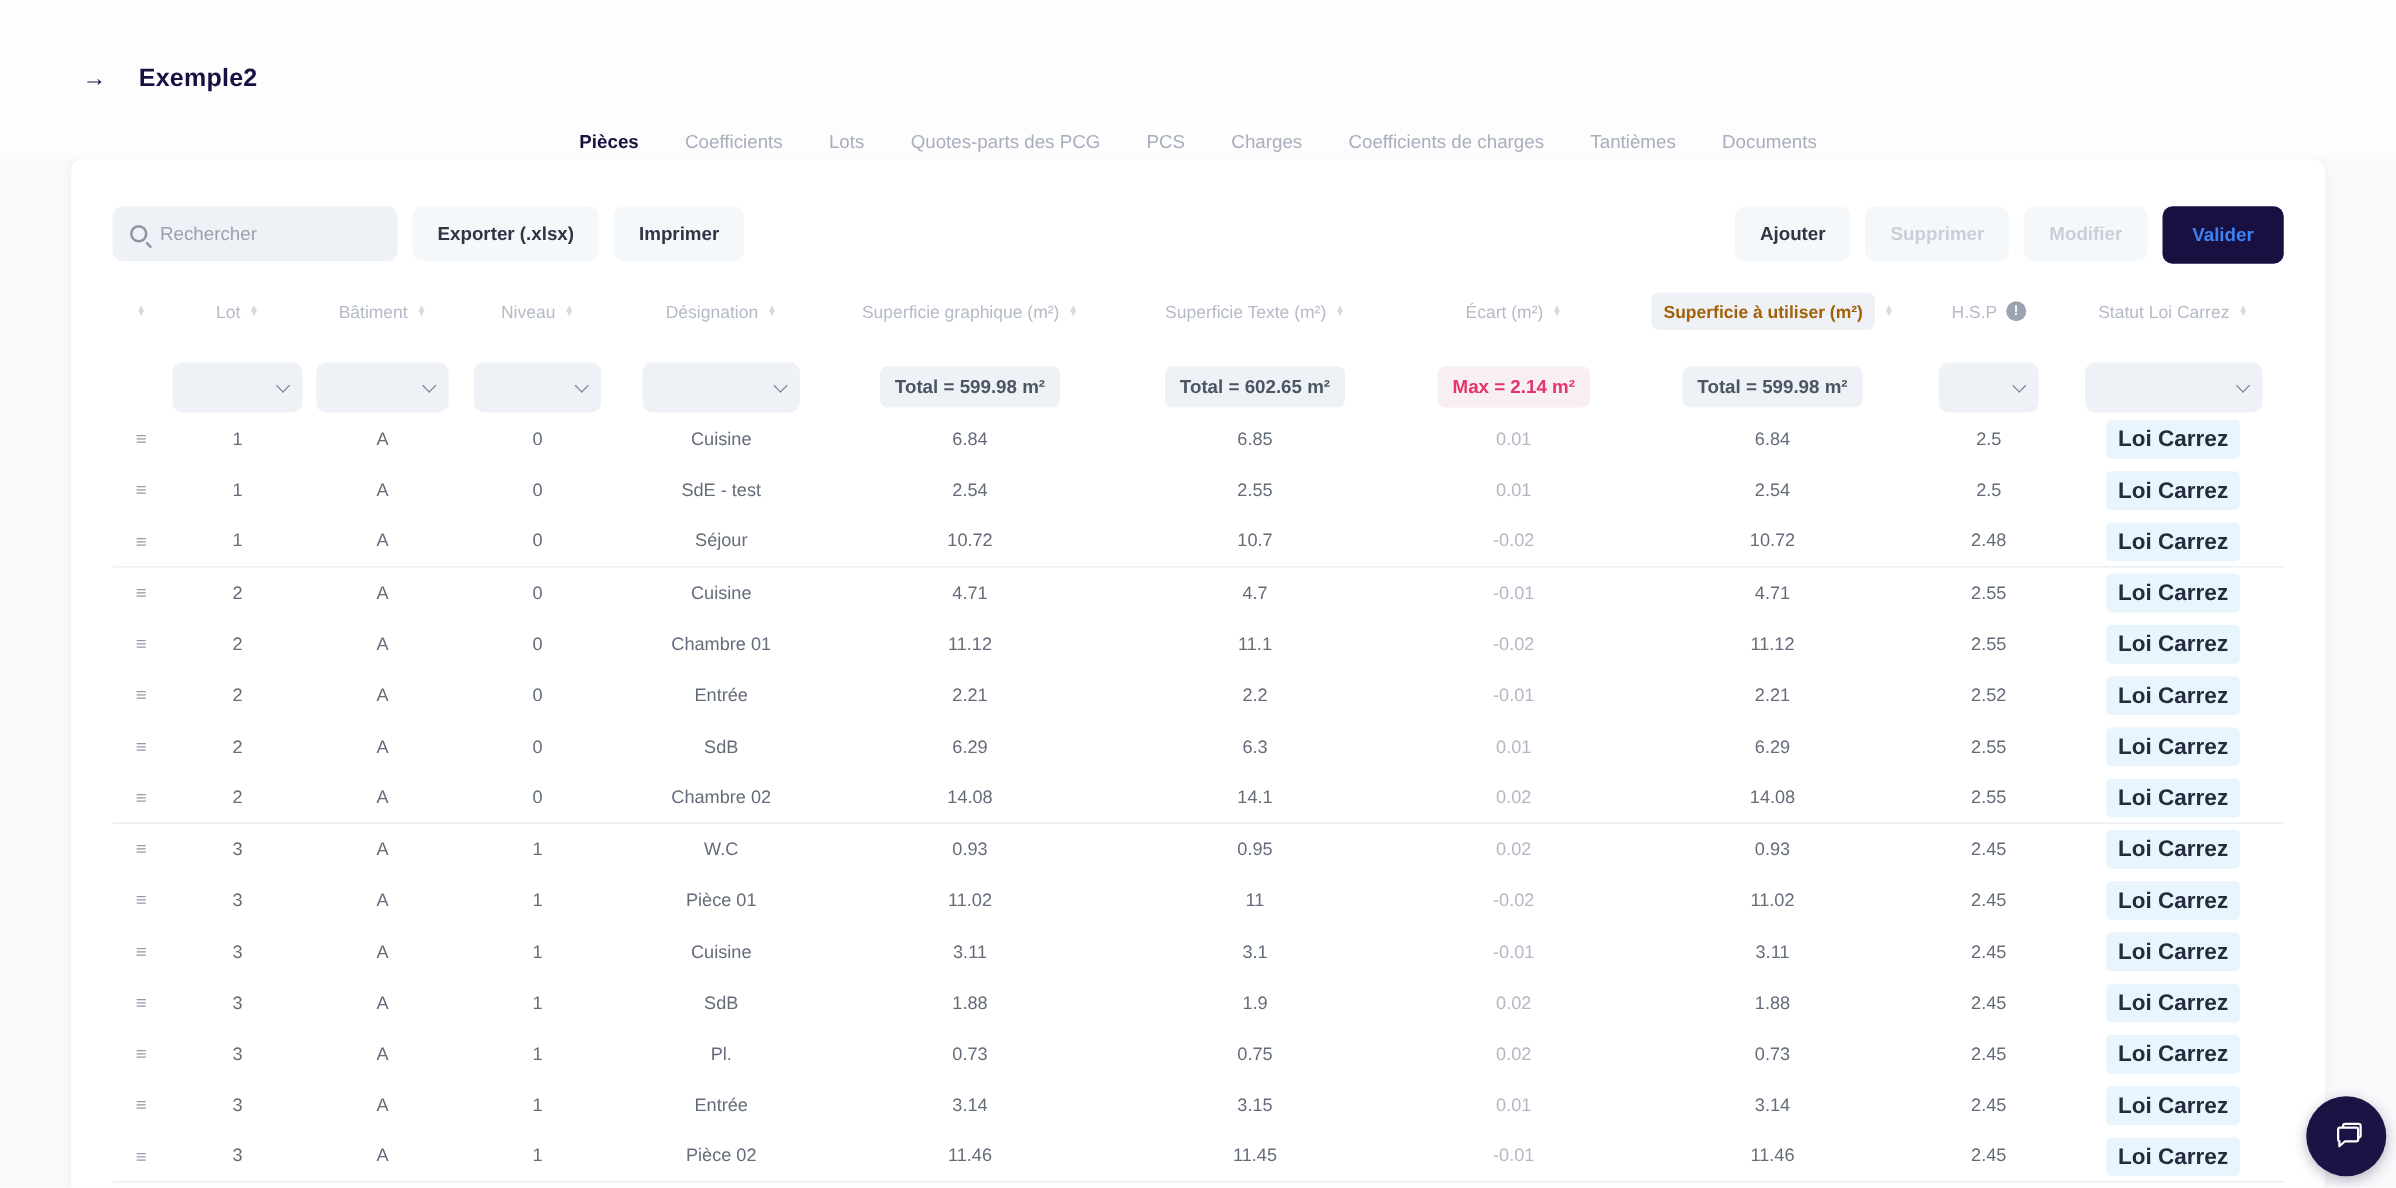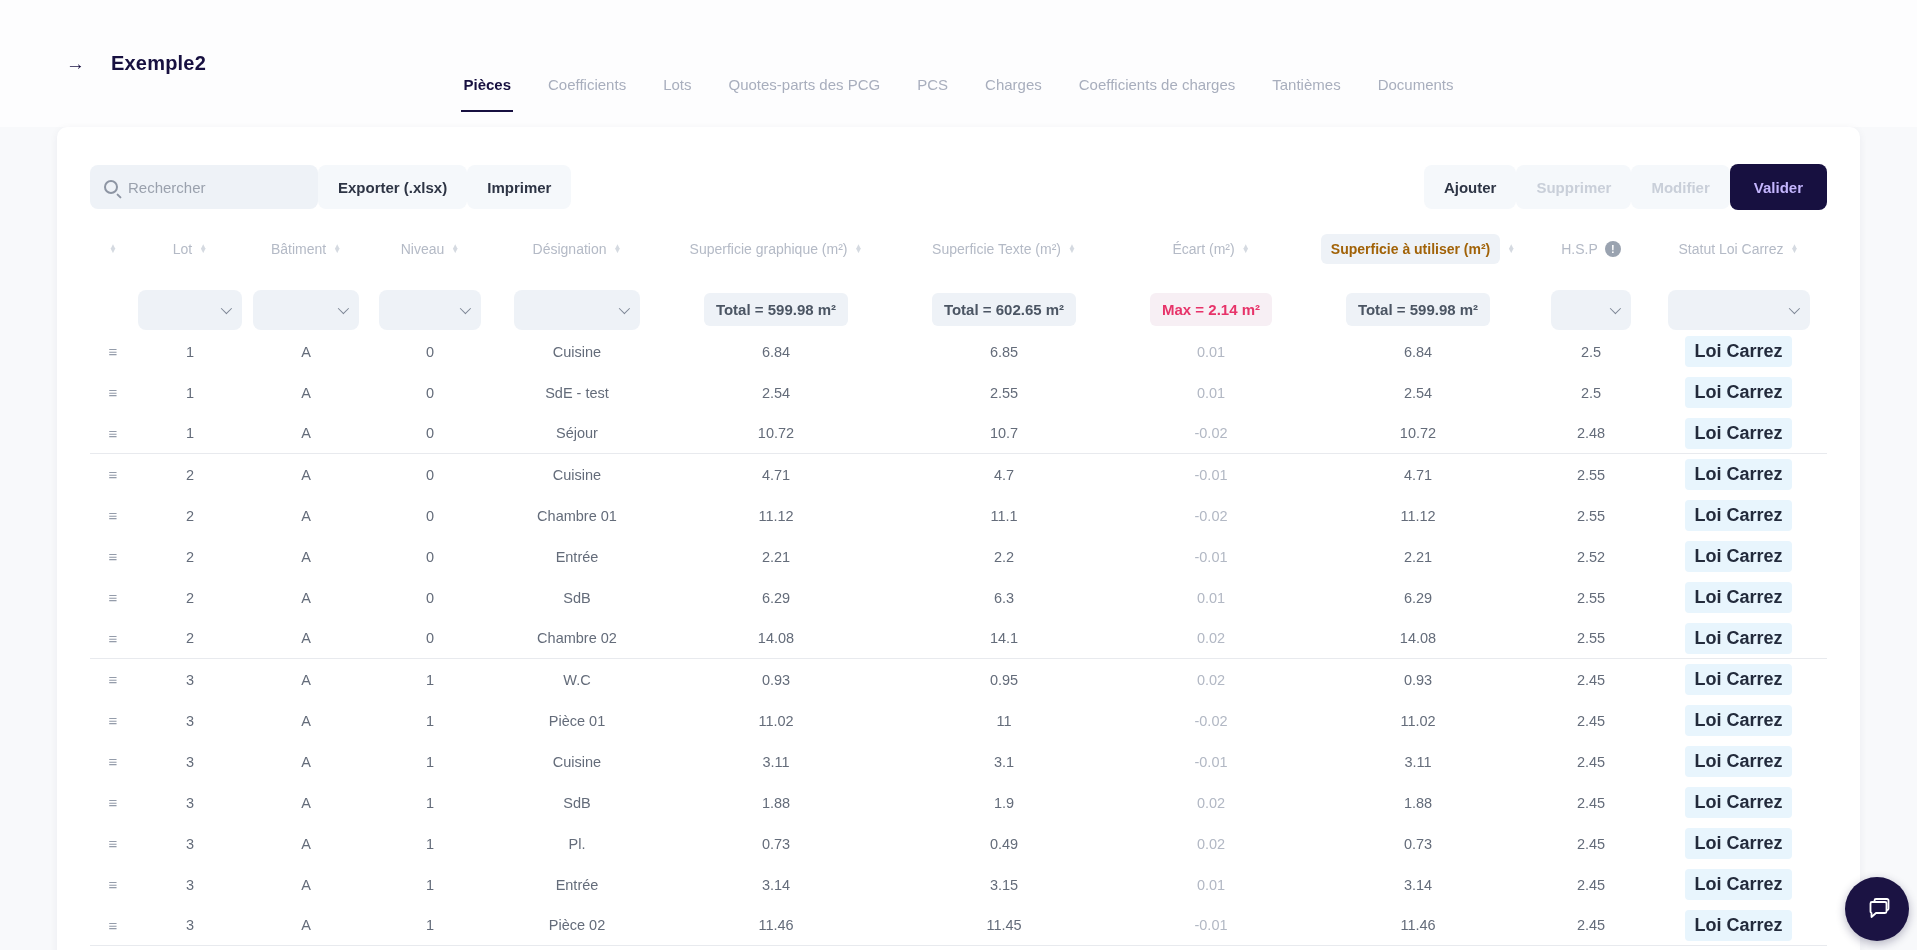--- a/index.html
+++ b/index.html
@@ -9,43 +9,43 @@
   }
   *{margin:0;padding:0;box-sizing:border-box;}
   html,body{width:1917px;height:950px;overflow:hidden;}
   body{font-family:"Liberation Sans","DejaVu Sans",sans-serif;background:var(--pagebg);position:relative;}
 
   
   .page-head{position:absolute;top:0;left:0;width:100%;height:127px;background:#fdfdfe;}
   .title-wrap{position:absolute;top:52px;left:66px;display:flex;align-items:center;gap:26px;}
   .back-arrow{color:var(--navy);font-size:19px;line-height:1;cursor:pointer;}
   .page-title{color:var(--navy);font-size:20px;font-weight:700;letter-spacing:.2px;}
-  .tabs{position:absolute;top:76px;left:0;width:100%;display:flex;justify-content:center;gap:33px;}
+  .tabs{position:absolute;top:105px;left:0;width:100%;display:flex;justify-content:center;gap:33px;}
   .tab{font-size:15px;color:#a8aebd;padding:0 2px 17px;cursor:pointer;white-space:nowrap;}
   .tab.active{color:var(--navy);font-weight:700;border-bottom:2px solid var(--navy);}
 
   
   .card{position:absolute;top:127px;left:57px;width:1803px;height:840px;background:#fff;
         border-radius:10px;box-shadow:0 2px 8px rgba(25,28,60,.06);padding:38px 33px 0;}
 
   
-  .toolbar{display:flex;align-items:center;gap:0;height:44px;margin-bottom:20px;}
+  .toolbar{display:flex;gap:12px;height:44px;margin-bottom:20px;}
   .search-box{display:flex;align-items:center;gap:10px;background:var(--chip);border-radius:8px;
               height:44px;width:228px;padding:0 14px;}
   .search-box input{border:none;outline:none;background:transparent;font-size:15px;color:#3c4352;width:100%;
                     font-family:"Liberation Sans","DejaVu Sans",sans-serif;}
   .search-box input::placeholder{color:#9aa1ad;}
   .mag{width:14px;height:14px;border:2px solid #8d95a3;border-radius:50%;position:relative;flex:none;}
   .mag::after{content:"";position:absolute;width:2px;height:6px;background:#8d95a3;transform:rotate(-45deg);
               left:12px;top:11px;border-radius:1px;}
   .btn{height:44px;border:none;border-radius:8px;background:var(--btn);color:#2e3545;font-size:15px;
        font-weight:600;padding:0 20px;cursor:pointer;font-family:inherit;}
   .btn:disabled{color:var(--faint);cursor:default;}
   .spacer{flex:1;}
-  .btn.primary{background:var(--navy);color:#c4b5fd;height:46px;padding:12px 24px;}
+  .btn.primary{background:var(--navy);color:#3b82f6;height:46px;padding:12px 24px;}
 
   
   .tbl{--cols:46px 108px 124px 124px 170px 228px 228px 186px 228px 118px 1fr;}
   .thead,.filters,.trow{display:grid;grid-template-columns:var(--cols);align-items:center;}
   .thead{height:40px;}
   .th{display:flex;align-items:center;justify-content:center;gap:7px;color:var(--muted);font-size:14px;white-space:nowrap;}
   .th .hl{background:var(--chip);color:#a16207;font-weight:700;padding:7px 10px;border-radius:6px;}
   .sort{display:flex;flex-direction:column;line-height:.52;font-size:8px;color:#d5dae1;cursor:pointer;}
   .info-i{width:16px;height:16px;border-radius:50%;background:#9aa3b0;color:#fff;font-size:11px;font-weight:700;
           display:flex;align-items:center;justify-content:center;cursor:pointer;}
@@ -372,21 +372,21 @@
     <div class="td"><span class="carrez-badge">Loi Carrez</span></div>
   </div>
 
   <div class="trow">
     <div class="td"><span class="drag">≡</span></div>
     <div class="td">3</div>
     <div class="td">A</div>
     <div class="td">1</div>
     <div class="td">Pl.</div>
     <div class="td">0.73</div>
-    <div class="td">0.49</div>
+    <div class="td">0.75</div>
     <div class="td ecart">0.02</div>
     <div class="td">0.73</div>
     <div class="td">2.45</div>
     <div class="td"><span class="carrez-badge">Loi Carrez</span></div>
   </div>
 
   <div class="trow">
     <div class="td"><span class="drag">≡</span></div>
     <div class="td">3</div>
     <div class="td">A</div>

